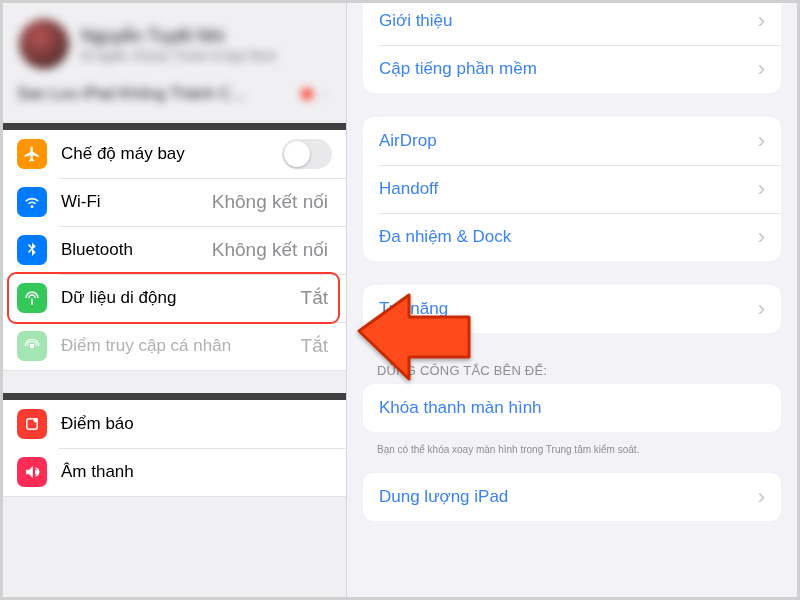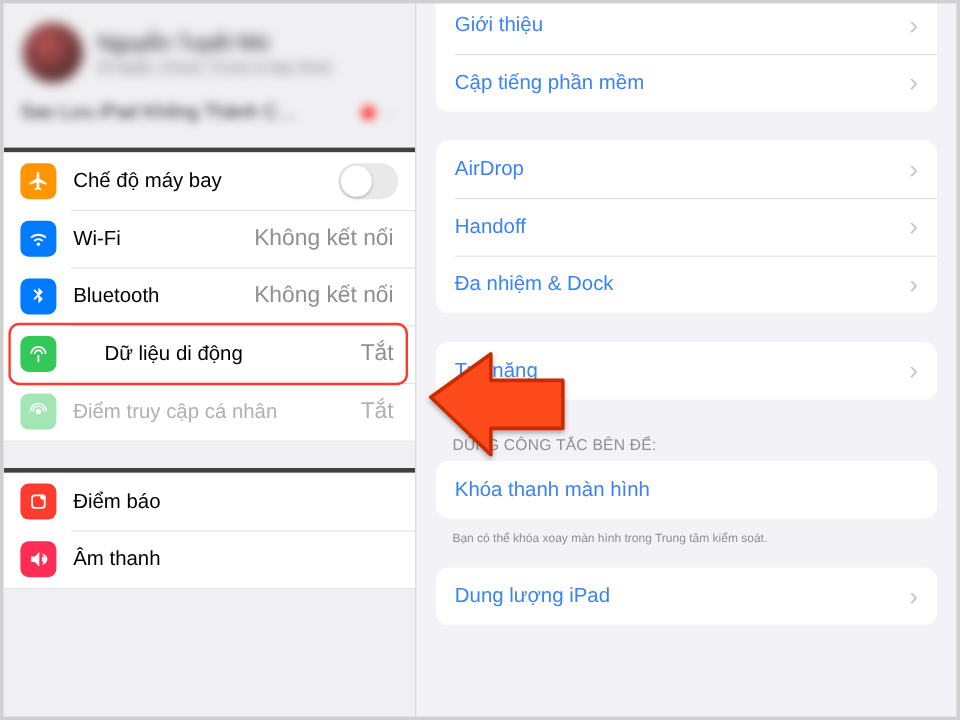--- a/index.html
+++ b/index.html
@@ -41,21 +41,21 @@
     padding: 10px 8px 2px 2px;
     filter: blur(4px);
   }
   .backup-text { font-size: 16px; color: #222; }
   .red-dot { width: 12px; height: 12px; border-radius: 50%; background: #ff3b30; margin-left: auto; margin-right: 8px;}
   .chev-blur { color: #b0b0b5; font-size: 14px; }
 
   .group {
     margin: 0 0 22px 0;
     background: #ffffff;
-    border-top: 4px solid #404040;
+    border-top: 7px solid #404040;
     border-bottom: 1px solid #e3e3e6;
   }
   .row {
     display: flex; align-items: center;
     height: 48px;
     padding: 0 14px;
     background: #fff;
     position: relative;
   }
   .row + .row::before {
@@ -194,21 +194,21 @@
       </div>
       <div class="row">
         <div class="icon ic-bluetooth">
           <svg viewBox="0 0 24 24" fill="#fff">
               <path d="M12 2l5 5-4 4 4 4-5 5v-8l-4 4-1.5-1.5L11 10 6.5 5.5 8 4l4 4z"></path>
             </svg>
         </div>
         <span class="label">Bluetooth</span>
         <span class="value">Không kết nối</span>
       </div>
-      <div class="row" style="position:relative;gap:26px;">
+      <div class="row" style="position:relative;">
         <div class="highlight-box"></div>
         <div class="icon ic-cellular">
           <svg viewBox="0 0 24 24" fill="#fff">
               <path d="M12 7a5 5 0 0 0-5 5h2a3 3 0 1 1 6 0h2a5 5 0 0 0-5-5zm0-4a9 9 0 0 0-9 9h2a7 7 0 1 1 14 0h2a9 9 0 0 0-9-9zm-1 10h2v8h-2z"></path>
             </svg>
         </div>
         <span class="label">Dữ liệu di động</span>
         <span class="value">Tắt</span>
       </div>
       <div class="row dimmed">

